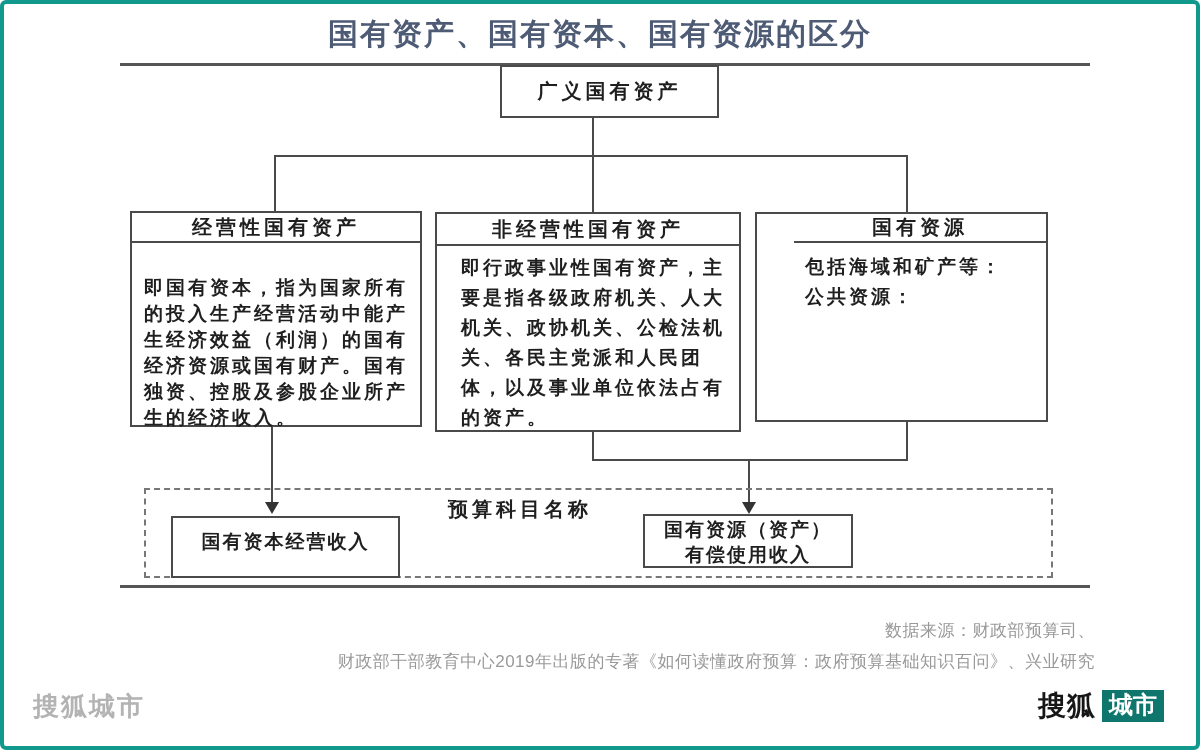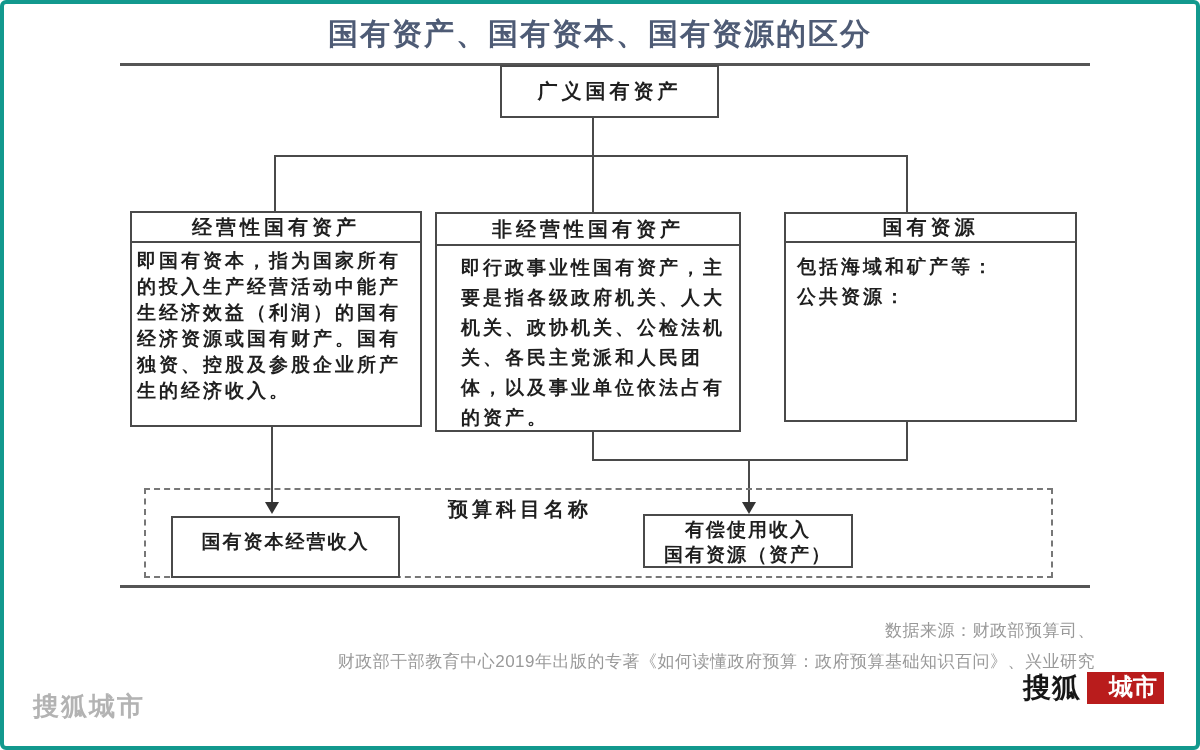--- a/index.html
+++ b/index.html
@@ -51,25 +51,25 @@
     text-align: center;
     font-size: 20px; letter-spacing: 4px;
   }
   .branch-body {
     font-size: 19px;
     letter-spacing: 3px;
     text-align: left;
   }
   .b1 { left: 130px; width: 292px; height: 216px; }
   .b1 .branch-head { height: 30px; line-height: 28px; }
-  .b1 .branch-body { padding: 4px 5px; line-height: 26px; }
+  .b1 .branch-body { padding: 4px 12px; line-height: 26px; margin-top: 27px; }
   .b2 { left: 435px; top: 212px; width: 306px; height: 220px; }
   .b2 .branch-head { height: 32px; line-height: 30px; }
   .b2 .branch-body { padding: 6px 8px 6px 24px; line-height: 30px; }
-  .b3 { left: 784px; top: 212px; width: 293px; height: 210px; }
+  .b3 { left: 755px; top: 212px; width: 293px; height: 210px; padding-left: 37px; }
   .b3 .branch-head { height: 29px; line-height: 27px; }
   .b3 .branch-body { padding: 8px 8px 8px 11px; line-height: 30px; }
   .b3 .sec-heading { display: block; }
   .b3 .sec-text { display: block; }
 
   .arrow-head {
     position: absolute;
     width: 0; height: 0;
     border-left: 7px solid transparent;
     border-right: 7px solid transparent;
@@ -113,37 +113,37 @@
 
   .watermark {
     left: 33px; top: 689px;
     color: #b3b3b3;
     font-size: 26px;
     letter-spacing: 2px;
     font-weight: bold;
   }
 
   .brand-logo {
-    right: 36px; top: 669px;
+    right: 36px; top: 687px;
     display: flex; align-items: center;
     z-index: 10;
   }
   .brand-text {
     color: #161616;
     font-size: 28px;
     font-weight: 900;
     letter-spacing: 1px;
   }
   .brand-badge {
     margin-left: 6px;
-    background: #b91c1c;
+    background: #0f766e;
     color: #ffffff;
     font-size: 24px;
     font-weight: bold;
-    padding: 2px 7px 3px 22px;
+    padding: 2px 7px 3px 7px;
     border-radius: 0;
     line-height: 1.1;
   }
 </style>
 </head>
 <body>
 
 <div class="frame"></div>
 
 <div class="abs page-title">国有资产、国有资本、国有资源的区分</div>
@@ -188,22 +188,22 @@
 <div class="arrow-head" style="left:742px; top:502px;"></div>
 
 <div class="abs dashed-zone"></div>
 <div class="abs budget-label">预算科目名称</div>
 
 <div class="abs diag-box budget-box-left">
   <span>国有资本经营收入</span>
 </div>
 
 <div class="abs diag-box budget-box-right">
+  <div>国有资源（资产）</div>
   <div>有偿使用收入</div>
-  <div>国有资源（资产）</div>
 </div>
 
 <div class="abs rule" style="left:120px; top:585px; width:970px; height:3px;"></div>
 
 <div class="abs source-block">
   <div>数据来源：财政部预算司、</div>
   <div>财政部干部教育中心2019年出版的专著《如何读懂政府预算：政府预算基础知识百问》、兴业研究</div>
 </div>
 
 <div class="abs watermark">搜狐城市</div>

